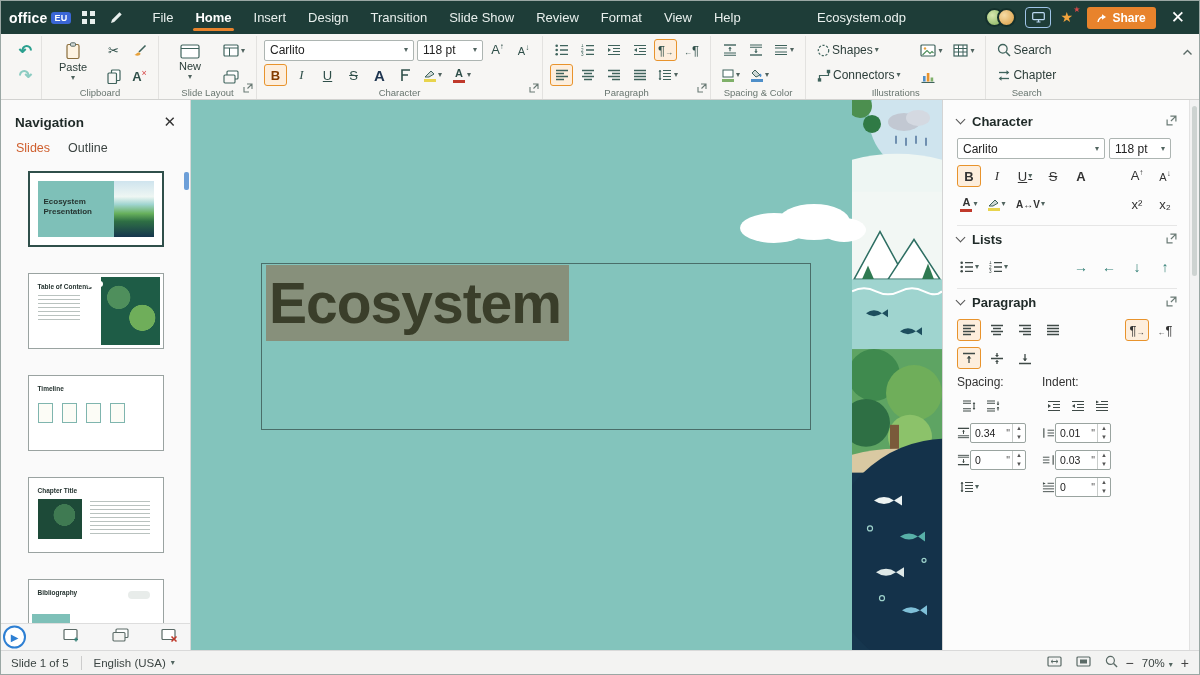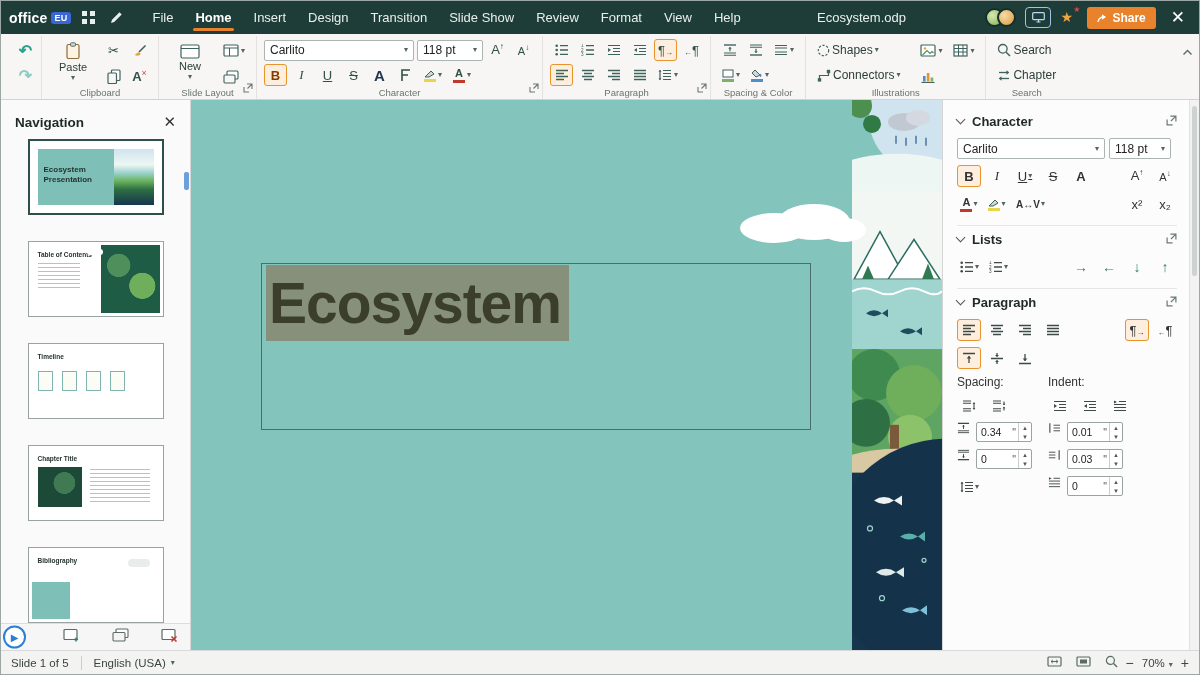--- a/index.html
+++ b/index.html
@@ -91,21 +91,21 @@
 .sec-h .t{font-weight:700;font-size:13px;color:#1f2a28}
 .sec-h .launch{margin-left:auto}
 .chev{width:7px;height:7px;border-right:1.6px solid #555;border-bottom:1.6px solid #555;transform:rotate(45deg);margin-top:-4px}
 .sbtn{min-width:24px;height:22px;padding:0 2px;display:inline-flex;align-items:center;justify-content:center;border-radius:3px;border:1px solid transparent;font-size:13px;color:#333;gap:1px}
 .sbtn.active{border-color:#e8932c;background:#fdeedd}
 .srow{display:flex;align-items:center;gap:4px;margin-bottom:6px}
 .teal-arrow{color:#2e7d73;font-size:14px;font-weight:700}
 .pcols{display:flex;gap:16px;margin-top:4px}
 .pcol{display:flex;flex-direction:column;gap:6px}
 .pcol .lab{font-size:12px;color:#333}
-.ctl-row{display:flex;align-items:flex-start;gap:6px;height:21px}
+.ctl-row{display:flex;align-items:center;height:21px}
 .spin{width:56px;height:20px;border:1px solid #9aa4a0;background:#fff;display:flex;align-items:center;font-size:10.5px;color:#222;border-radius:2px;overflow:hidden}
 .spin .v{flex:1;padding-left:4px}
 .spin .u{color:#555;padding-right:2px}
 .spin .st{width:13px;border-left:1px solid #c9cdcb;display:flex;flex-direction:column;height:100%}
 .spin .st i{flex:1;display:flex;align-items:center;justify-content:center;font-style:normal;font-size:6px;color:#555;line-height:1}
 
 
 .appscroll{width:10px;flex:0 0 10px;background:#f2f2f2;border-left:1px solid #e2e2e2;position:relative}
 .appscroll .th{position:absolute;left:2px;right:2px;top:6px;height:170px;background:#cdd3d1;border-radius:4px}
 
@@ -529,20 +529,24 @@
           <path d="M1.5 5.5 5.5 1.5l4 4" fill="none" stroke="#5a6a66" stroke-width="1.4"></path>
         </svg></span>
   </div>
 
   <div class="main">
 
     <div class="navpanel">
       <div class="nav-h">
         <span class="t">Navigation</span>
         <span class="nav-close">✕</span>
+      </div>
+      <div class="nav-tabs">
+        <span class="nav-tab active">Slides</span>
+        <span class="nav-tab">Outline</span>
       </div>
       <div class="thumbs">
 
         <div class="thumb selected">
           <div class="thumb-inner" style="background:#7ec0b8">
             <span class="mini-title" style="left:6px;top:16px;width:62px;font-size:8px">Ecosystem Presentation</span>
             <div style="position:absolute;right:0;top:0;bottom:0;width:34%;background:linear-gradient(180deg,#cfe4ee 0%,#eef6f3 28%,#9fd4cf 42%,#67b05c 58%,#2e6f44 72%,#16364e 100%)"></div>
           </div>
         </div>
 

